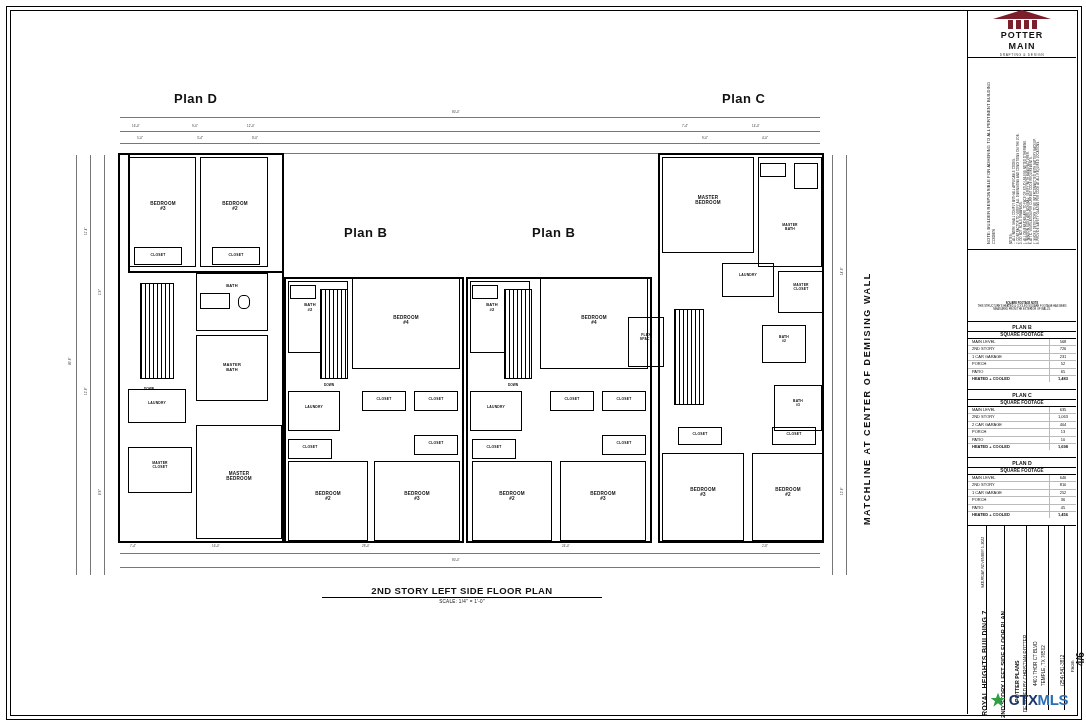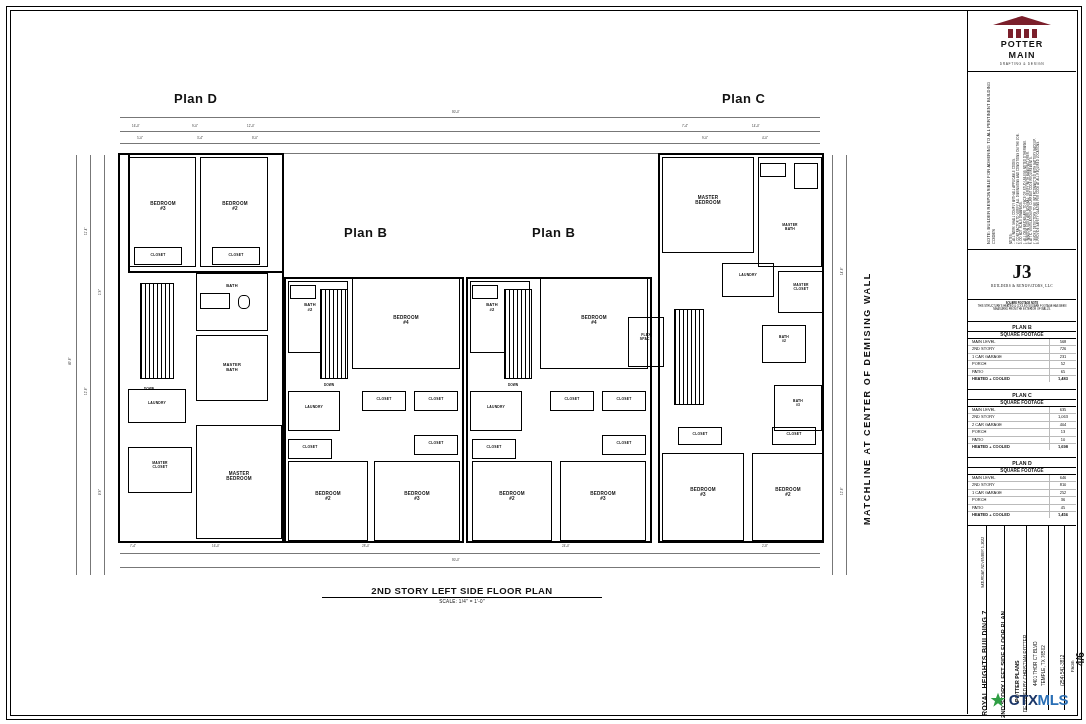--- a/index.html
+++ b/index.html
@@ -14,21 +14,21 @@
   .sheet{position:absolute;inset:0;background:#fff;}
   
   .outer-border{position:absolute;left:6px;top:6px;width:1074px;height:712px;border:1px solid #000;}
   .inner-border{position:absolute;left:10px;top:10px;width:1066px;height:704px;border:1px solid #000;}
 
   
   .titleblock{position:absolute;right:10px;top:10px;width:108px;height:704px;border-left:1px solid #000;}
   .tb-cell{position:absolute;left:0;width:108px;border-bottom:1px solid #000;box-sizing:border-box;}
 
   
-  .logo-box{top:0;height:62px;display:flex;align-items:center;justify-content:center;flex-direction:column;}
+  .logo-box{top:0;height:48px;display:flex;align-items:center;justify-content:center;flex-direction:column;}
   .logo-roof{width:58px;height:14px;position:relative;}
   .logo-roof:before{content:"";position:absolute;left:0;top:0;width:0;height:0;border-left:29px solid transparent;border-right:29px solid transparent;border-bottom:9px solid #7b1f2b;}
   .logo-cols{display:flex;gap:3px;justify-content:center;margin-top:-1px;}
   .logo-cols span{display:block;width:5px;height:9px;background:#7b1f2b;}
   .logo-name{font-size:9px;font-weight:bold;letter-spacing:1px;line-height:9px;text-align:center;margin-top:2px;}
   .logo-sub{font-size:3.4px;letter-spacing:.6px;text-align:center;color:#444;margin-top:2px;}
 
   
   .note-box{top:62px;height:178px;}
   .vert-text{
@@ -306,24 +306,20 @@
 1. ALL WORK SHALL COMPLY WITH ALL APPLICABLE CODES.
 2. CONTRACTOR TO VERIFY ALL DIMENSIONS AND CONDITIONS ON THE JOB.
 3. DO NOT SCALE DRAWINGS.
 4. ALL DIMENSIONS ARE TO FACE OF STUD UNLESS NOTED OTHERWISE.
 5. WINDOW SIZES ARE NOMINAL; VERIFY WITH MANUFACTURER.
 6. ATTIC VENTILATION PER CURRENT CODE REQUIREMENTS.
 7. SMOKE DETECTORS TO BE INTERCONNECTED WITH BATTERY BACKUP.
 8. PROVIDE SAFETY GLAZING PER CODE AT ALL REQUIRED LOCATIONS.</div>
     </div>
 
-    <div class="tb-cell j3-box">
-      <div class="j3-mark">J3</div>
-      <div class="j3-sub">BUILDERS &amp; RENOVATORS, LLC</div>
-    </div>
 
     <div class="tb-cell sf-note">
       <div style="font-weight:bold;">SQUARE FOOTAGE NOTE</div>
       <div>THIS STRUCTURE'S HEATED &amp; COOLED SQUARE FOOTAGE HAS BEEN MEASURED FROM THE EXTERIOR OF WALLS.</div>
     </div>
 
     <div class="tb-cell plan-table" style="top:312px;height:68px;">
       <div class="pt-title">PLAN B</div>
       <div class="pt-sub">SQUARE FOOTAGE</div>
       <div class="pt-row">

